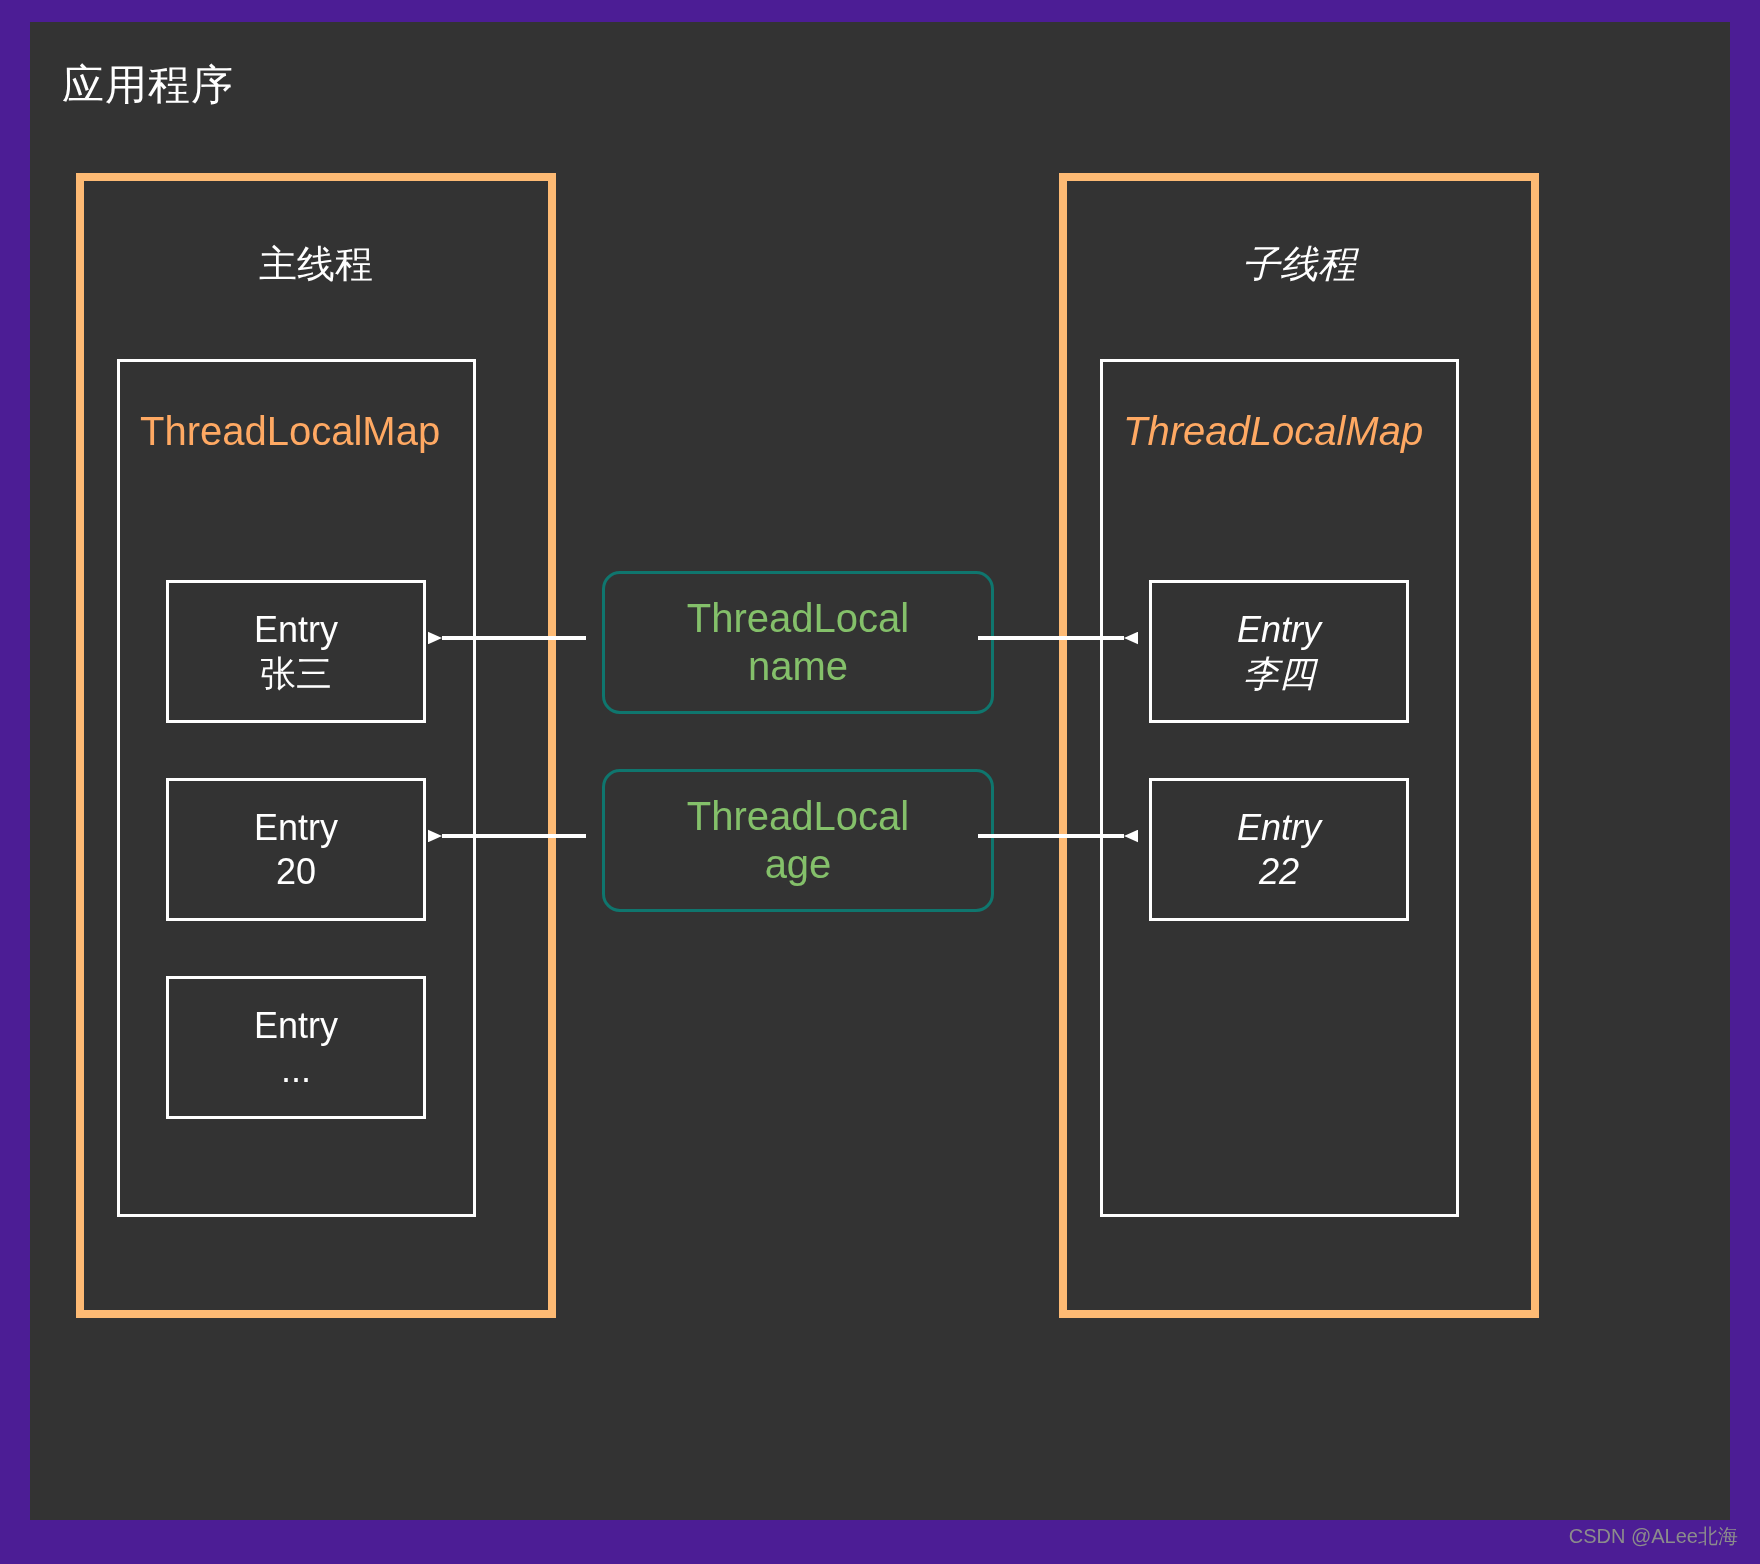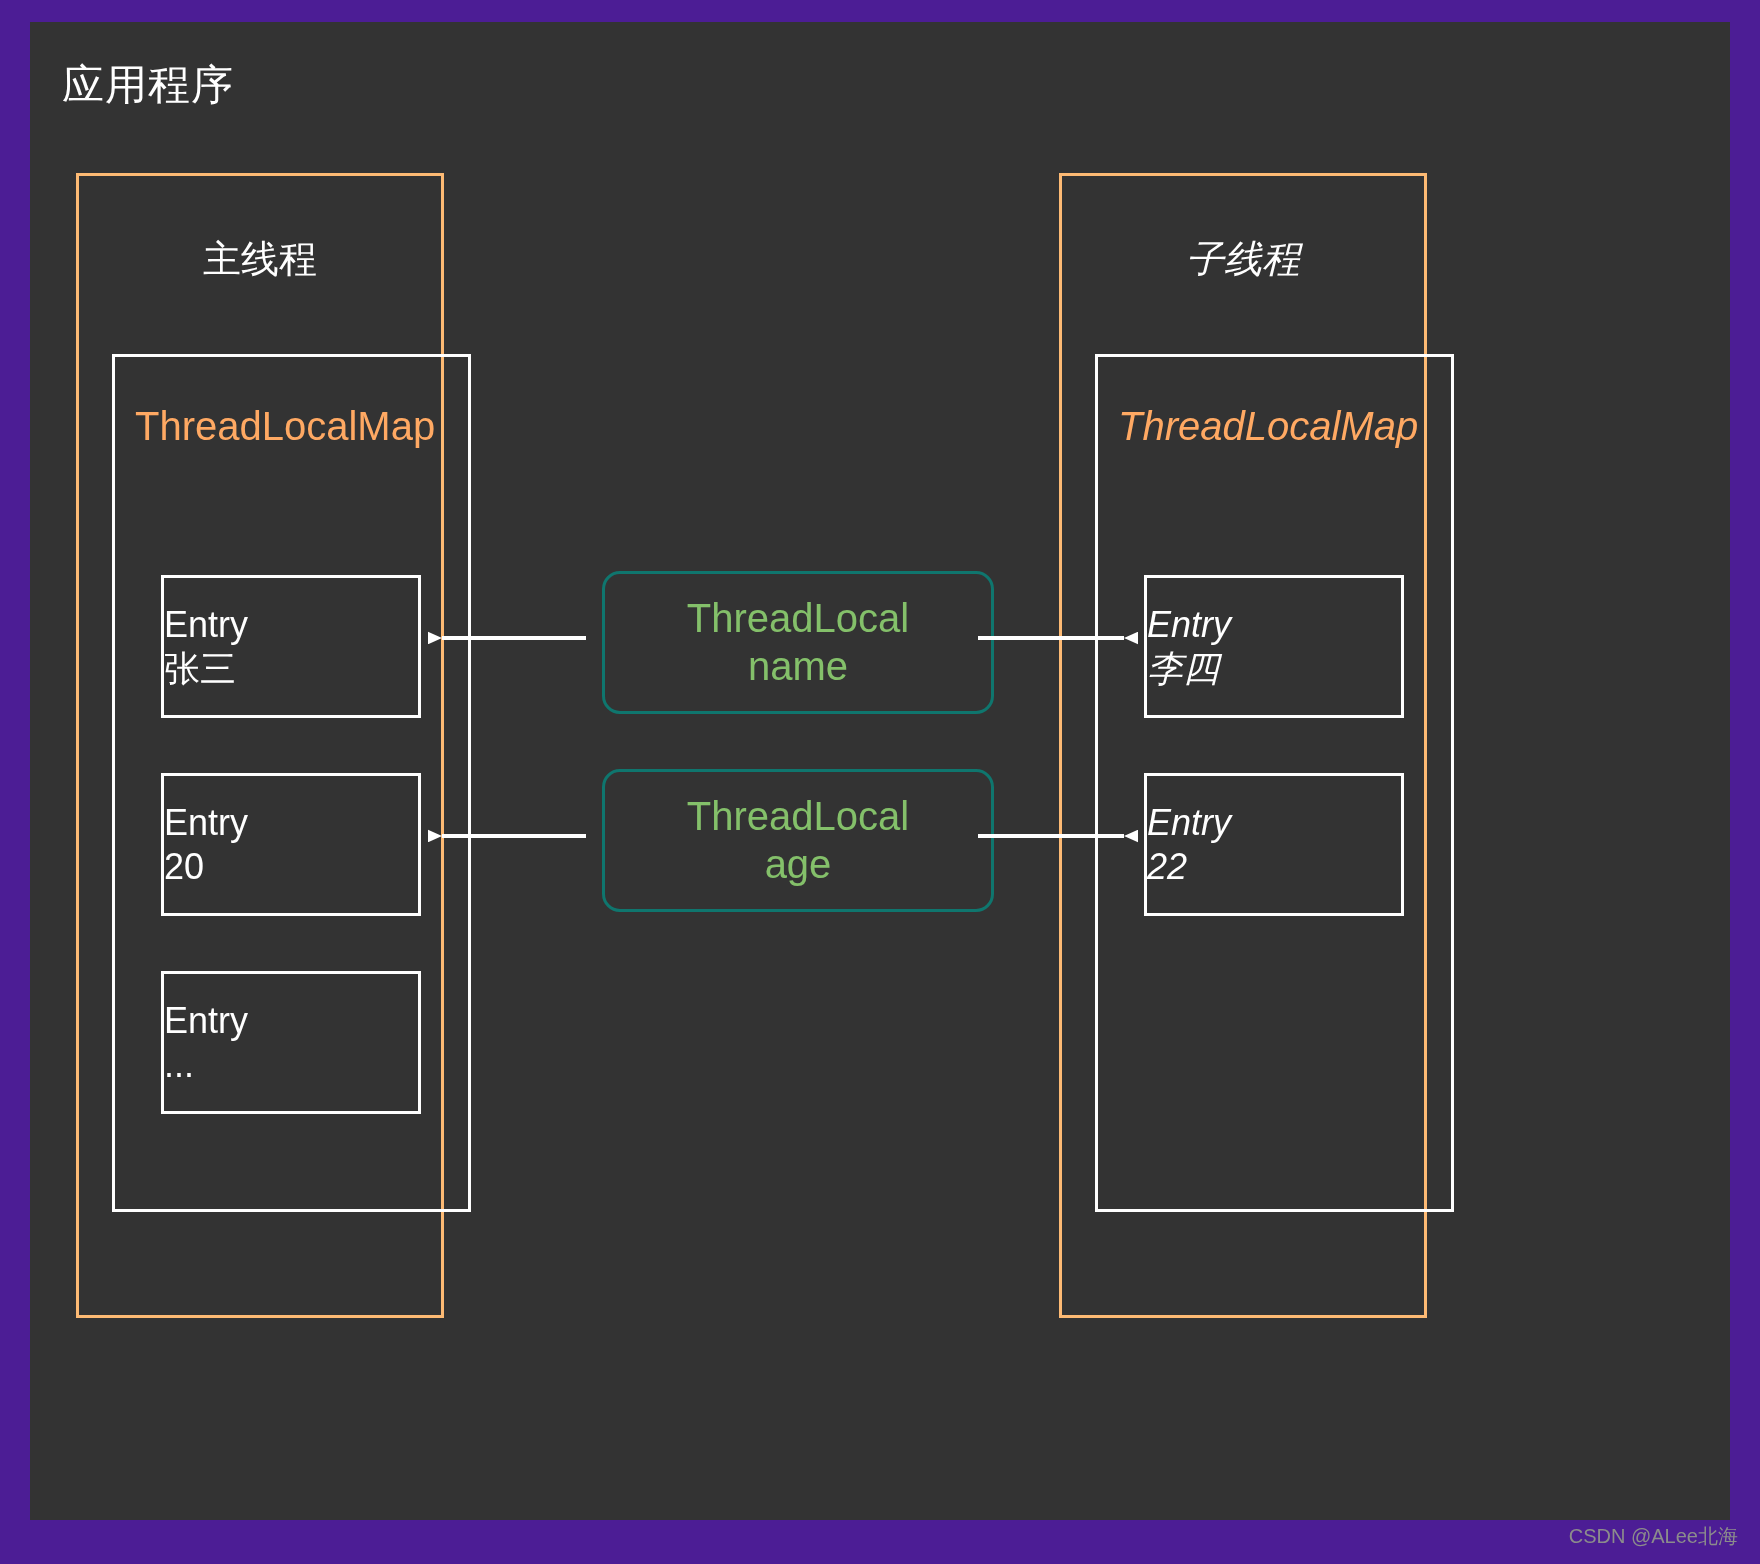--- a/index.html
+++ b/index.html
@@ -41,23 +41,23 @@
     line-height: 1.2;
     color: #ffffff;
     letter-spacing: 1px;
     white-space: nowrap;
   }
 
   
   .thread-col {
     position: absolute;
     top: 173px;
-    width: 368px;
+    width: 480px;
     height: 1145px;
-    border: 3px solid #fdba74;
+    border: 8px solid #fdba74;
     box-sizing: border-box;
     background: transparent;
   }
   #thread-main  { left: 76px; }
   #thread-child { left: 1059px; font-style: italic; }
 
   .thread-title {
     position: absolute;
     top: 58px;
     left: 0;
@@ -91,21 +91,21 @@
   
   .entry {
     position: absolute;
     left: 46px;
     width: 260px;
     height: 143px;
     border: 3px solid #ffffff;
     box-sizing: border-box;
     display: flex;
     flex-direction: column;
-    align-items: flex-start;
+    align-items: center;
     justify-content: center;
     line-height: 1.2;
   }
   .entry .ln {
     font-size: 36px;
     color: #ffffff;
     white-space: nowrap;
   }
   .entry-0 { top: 218px; }
   .entry-1 { top: 416px; }

